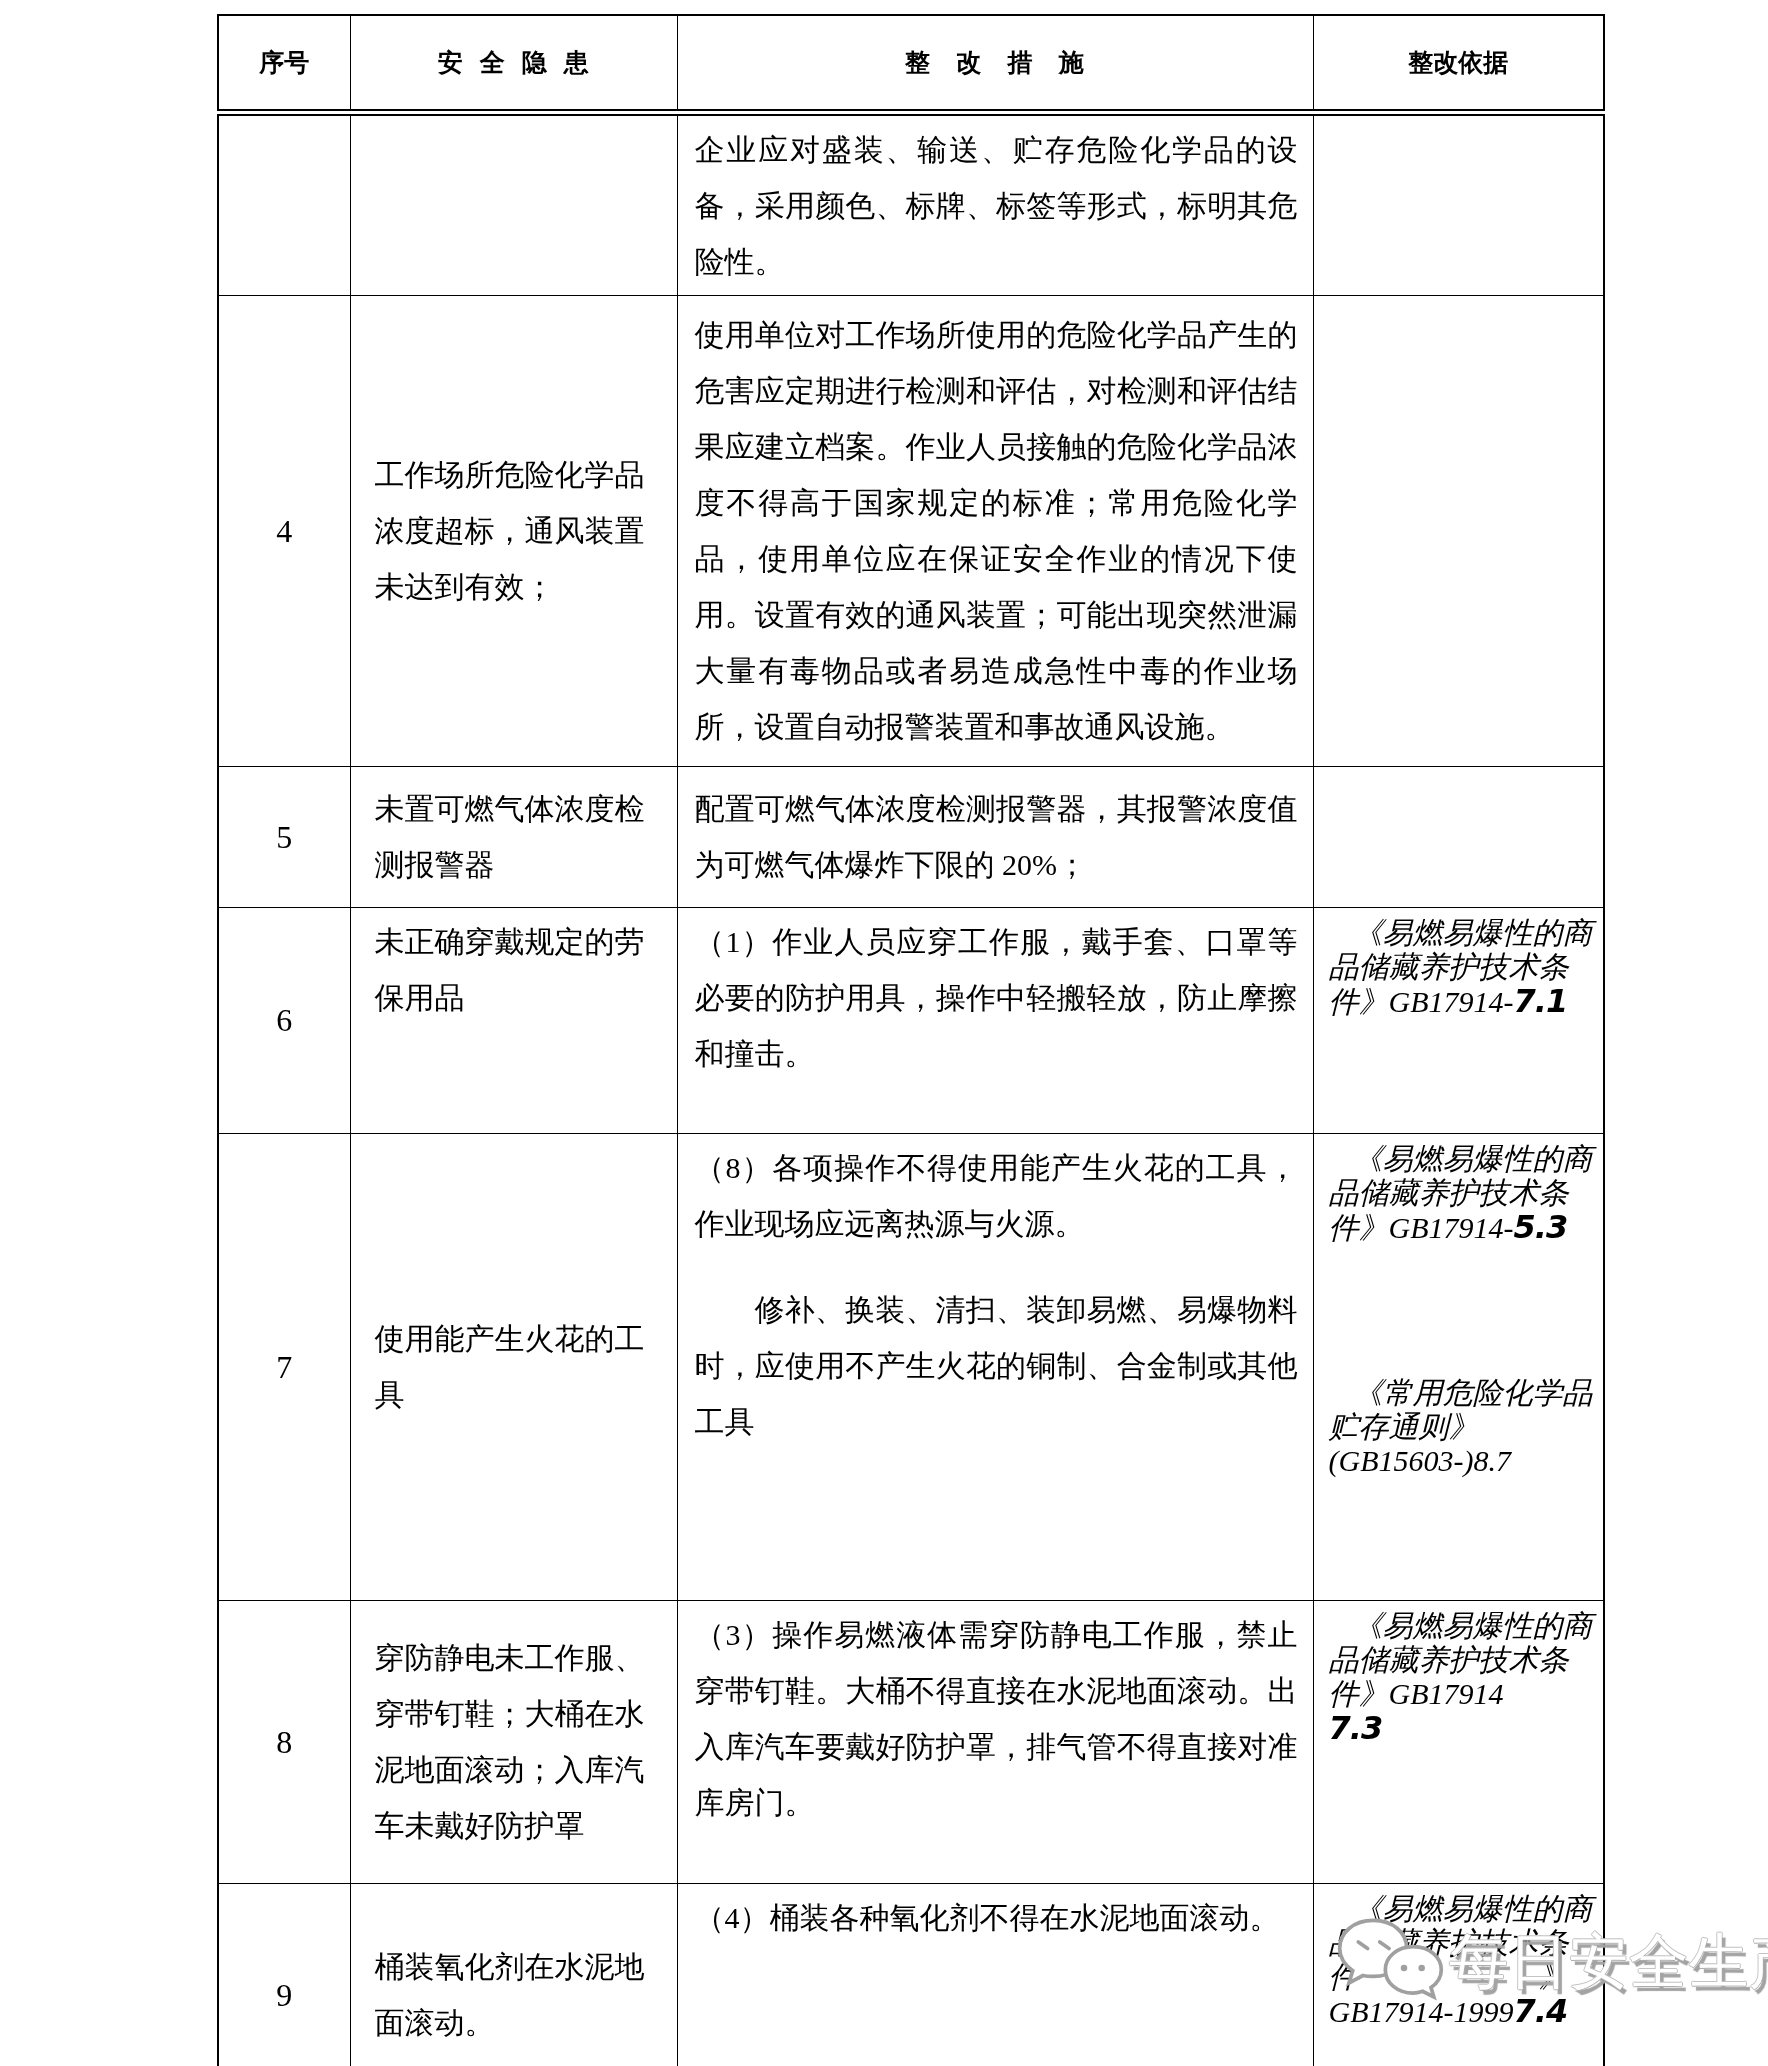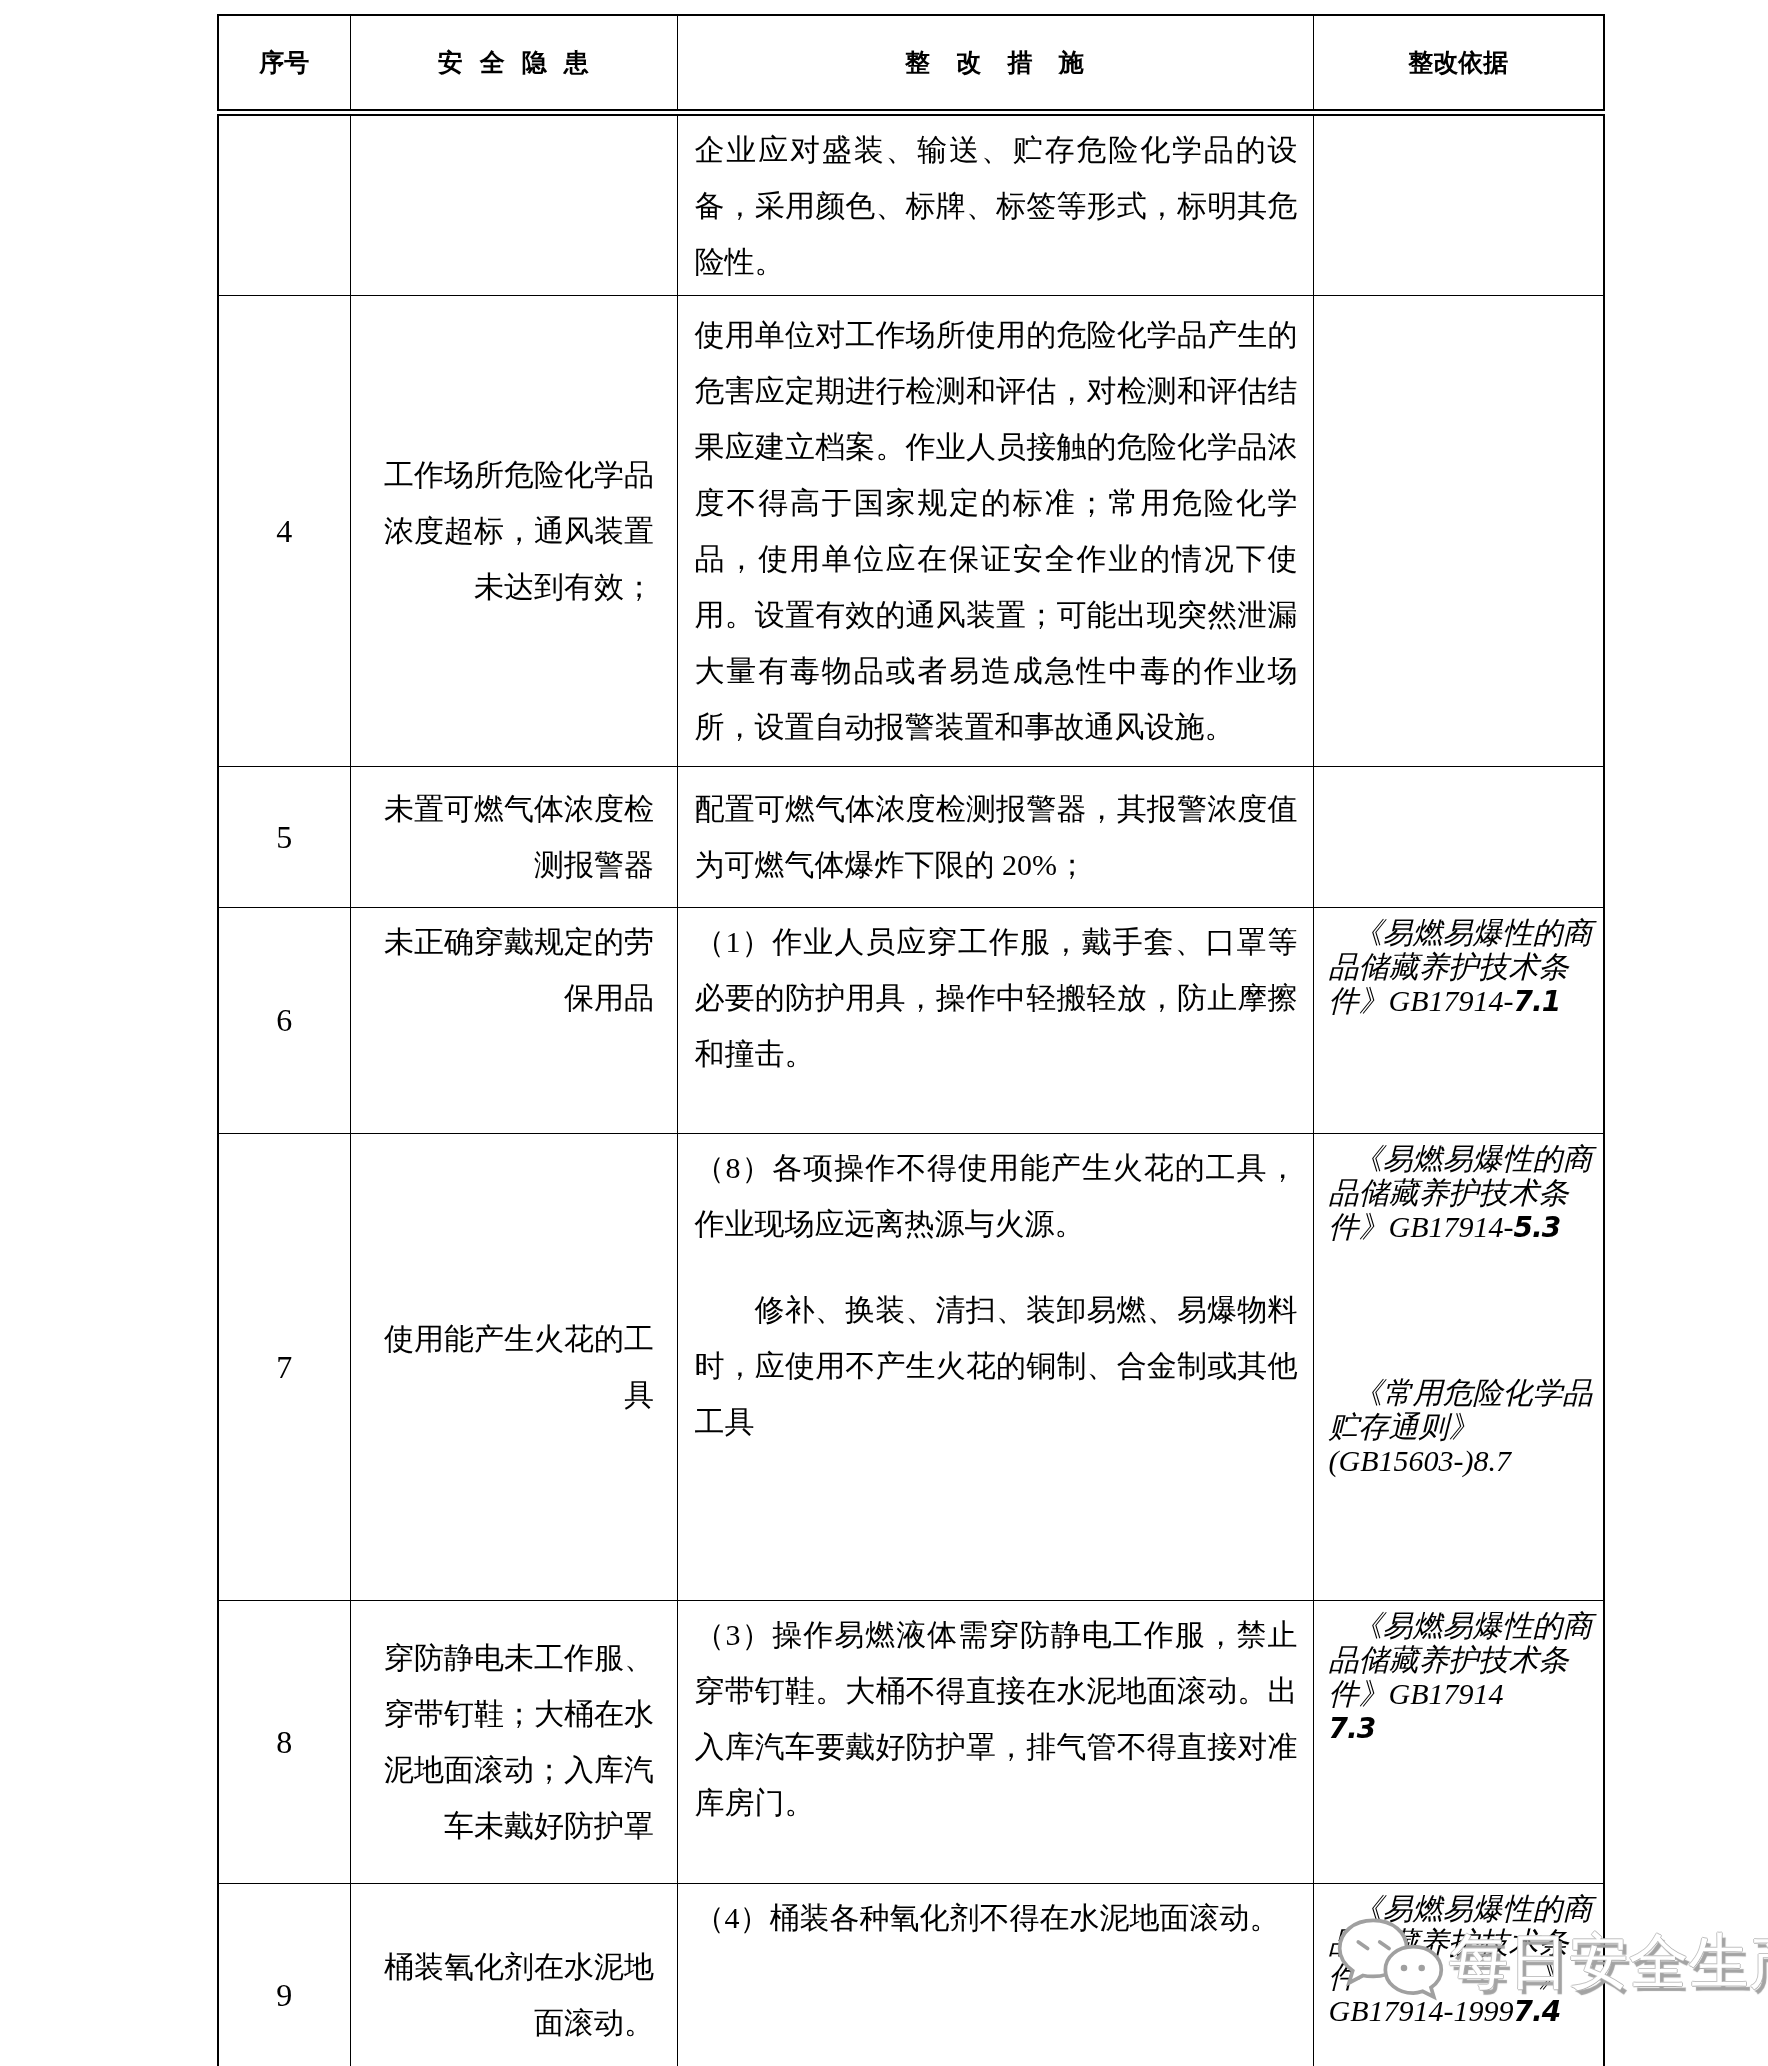--- a/index.html
+++ b/index.html
@@ -45,21 +45,21 @@
 
   td.cell-no {
     text-align: center;
     vertical-align: middle;
     font-size: 32px;
   }
   td.cell-hazard {
     font-size: 30px;
     line-height: 56px;
     padding: 5.6px 22.4px 5.6px 24px;
-    text-align: right;
+    text-align: left;
   }
   td.cell-measures {
     font-size: 30px;
     line-height: 56px;
     padding: 5.6px 15px 5.6px 17px;
   }
   td.cell-basis {
     vertical-align: top;
     font-size: 30px;
     line-height: 34px;
@@ -80,21 +80,21 @@
 
   p.basis-p {
     margin: 0;
     white-space: pre;
     text-indent: 0.8em;
   }
   p.basis-p.gap-large { margin-top: 131px; }
   p.basis-p b {
     font-family: "DejaVu Sans", "Liberation Sans", sans-serif;
     font-weight: 700;
-    font-size: 28px;
+    font-size: 32px;
     letter-spacing: -0.9px;
   }
 
   .watermark {
     position: absolute;
     left: 1335px;
     top: 1913px;
     display: flex;
     align-items: center;
     gap: 3.7px;

